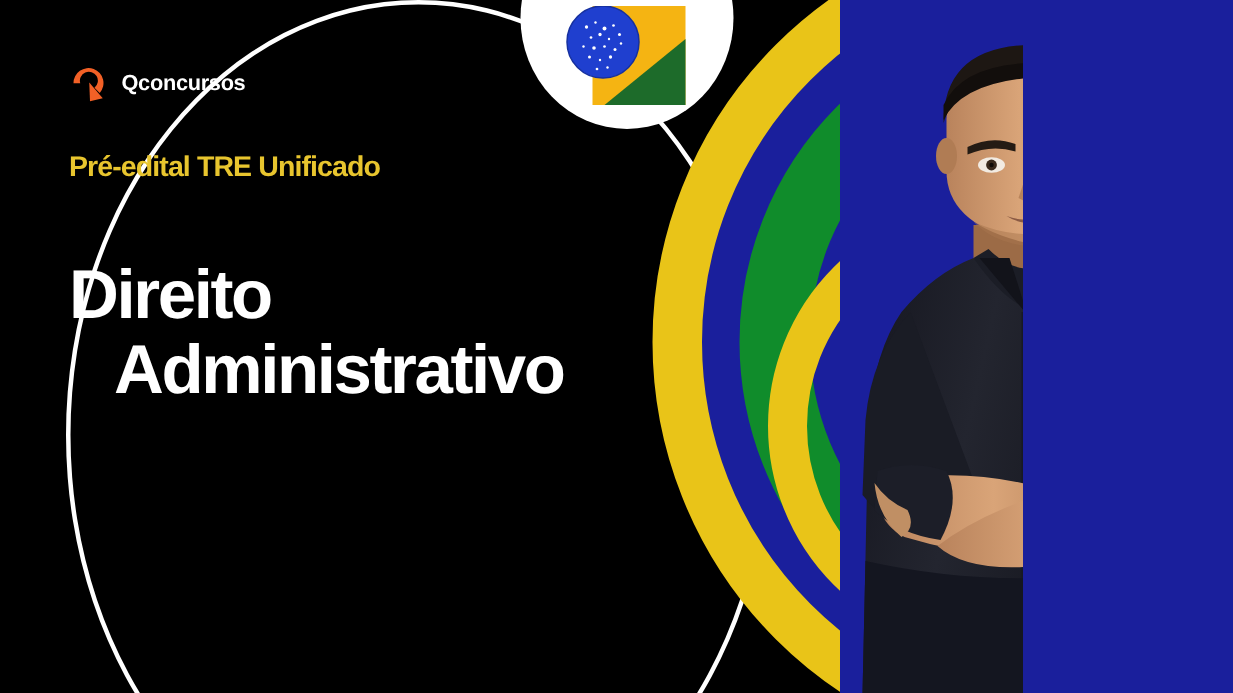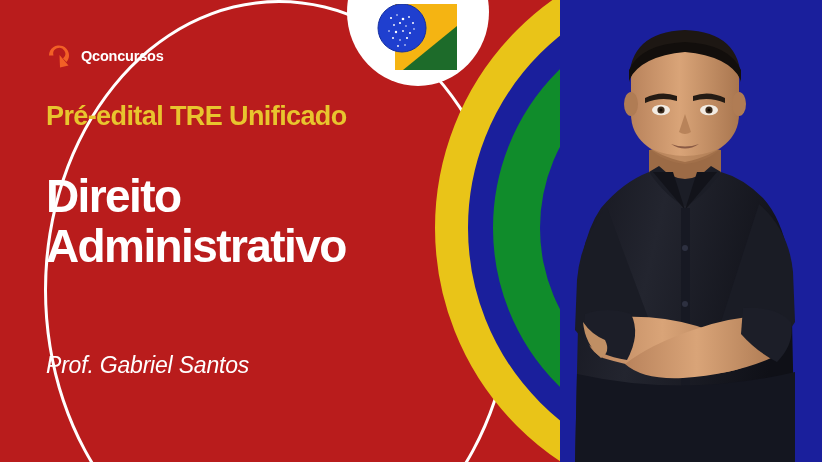--- a/index.html
+++ b/index.html
@@ -4,23 +4,23 @@
 <style>
   * { margin:0; padding:0; box-sizing:border-box; }
   html,body { width:822px; height:462px; overflow:hidden; }
   body {
     font-family:"Liberation Sans", sans-serif;
     background:#1a1f9c;
     position:relative;
   }
   #stage {
     position:absolute; inset:0;
-    width:822px; height:462px;
+    width:682px; height:462px;
     overflow:hidden;
-    background:#b91c1c;
+    background:#000000;
     padding-left:44px;
   }
 
   
   .arc { position:absolute; border-radius:50%; }
 
   
   .arc-yellow {
     width:560px; height:560px;
     left:435px; top:-52px;
@@ -108,33 +108,33 @@
   .logo-mark { width:26px; height:28px; position:relative; }
   .logo-mark svg { display:block; width:26px; height:28px; }
   .logo-word {
     color:#ffffff; font-size:14.5px; font-weight:bold;
     letter-spacing:-0.2px;
   }
 
   .kicker {
     position:absolute; left:0; top:101px;
     color:#e8c52e;
-    font-size:27px; font-weight:bold;
+    font-size:19px; font-weight:bold;
     letter-spacing:-0.6px;
     white-space:nowrap;
   }
 
   .title {
     position:absolute; left:0; top:172px;
     color:#ffffff;
     font-size:46px; font-weight:bold;
     line-height:1.08;
     letter-spacing:-1.6px;
   }
-  .title .l2 { display:block; }
+  .title .l2 { display:block;margin-left:30px; }
 
   .presenter {
     position:absolute; left:0; top:352px;
     color:#ffffff;
     font-size:23px; font-style:italic;
     font-weight:400;
     letter-spacing:-0.2px;
     white-space:nowrap;
   }
 </style>
@@ -274,17 +274,16 @@
       <span class="logo-word">Qconcursos</span>
     </div>
 
     <div class="kicker">Pré-edital TRE Unificado</div>
 
     <div class="title">
       <span class="l1">Direito</span>
       <span class="l2">Administrativo</span>
     </div>
 
-    <div class="presenter">Prof. Gabriel Santos</div>
 
   </div>
 
 </div>
 
 </body></html>

